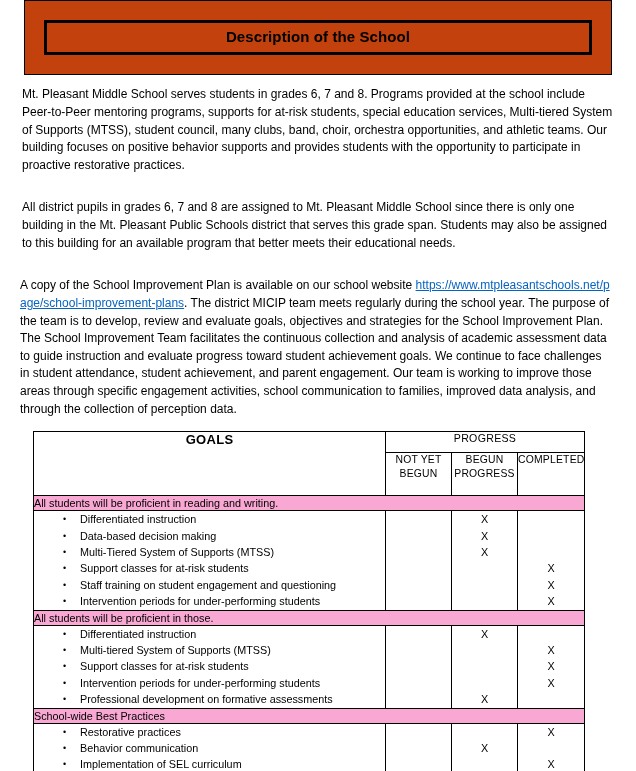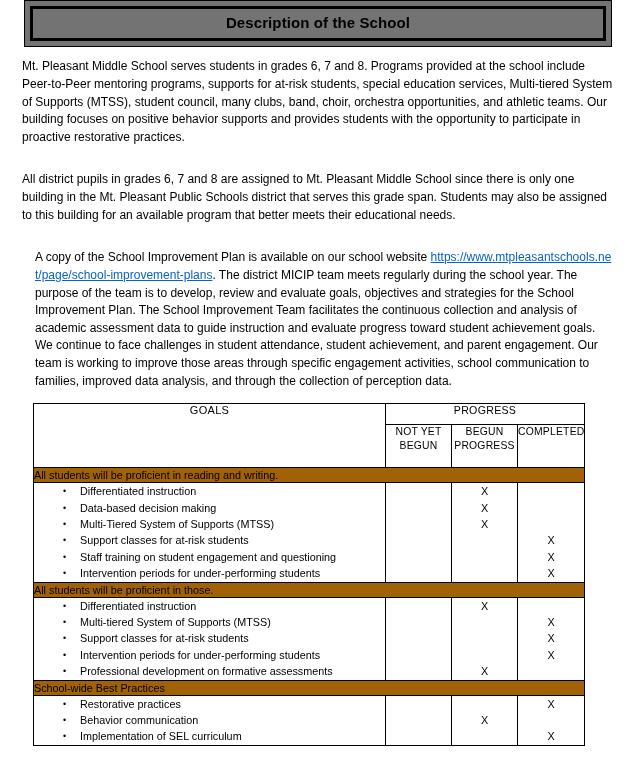--- a/index.html
+++ b/index.html
@@ -20,22 +20,22 @@
     width: 636px;
     height: 771px;
     position: relative;
     box-sizing: border-box;
   }
 
   
   .heading-box {
     margin: 0 24px;
     border: 1px solid #000000;
-    padding: 5px;
-    background: #737373;
+    padding: 19px;
+    background: #c2410c;
     box-sizing: border-box;
   }
   .heading-inner {
     border: 3px solid #000000;
     padding: 5px 8px 7px 8px;
     text-align: center;
     box-sizing: border-box;
   }
   .heading-text {
     font-size: 15px;
@@ -45,21 +45,21 @@
   }
 
   
   .body-para {
     margin: 11px 20px 0 22px;
     font-size: 12px;
     line-height: 1.47;
     text-align: left;
   }
   .body-para.indent {
-    margin-left: 35px;
+    margin-left: 20px;
     margin-right: 22px;
   }
   .link {
     color: #0563C1;
     text-decoration: underline;
     word-break: break-all;
   }
 
   .gap-after-para { height: 14px; }
 
@@ -75,22 +75,22 @@
     font-size: 10.6px;
   }
   table.goals th,
   table.goals td {
     border: 1px solid #000000;
     vertical-align: top;
     padding: 0;
   }
   .th-goals {
     vertical-align: middle;
-    font-weight: normal;
-    font-size: 11px;
+    font-weight: bold;
+    font-size: 13px;
     letter-spacing: 0.3px;
     height: 62px;
   }
   .th-progress {
     text-align: center;
     vertical-align: middle;
     font-weight: normal;
     font-size: 10.6px;
     letter-spacing: 0.3px;
     height: 20px;
@@ -98,21 +98,21 @@
   .th-sub {
     vertical-align: top;
     font-weight: normal;
     font-size: 10.4px;
     letter-spacing: 0.2px;
     line-height: 1.35;
     padding-top: 4px;
     height: 42px;
   }
   .goal-row td {
-    background: #a16207;
+    background: #f9a8d4;
     font-size: 10.8px;
     padding: 3px 0 4px 6px;
     line-height: 1.3;
   }
   .items-cell {
     padding: 4px 0 5px 0;
   }
   ul.items {
     margin: 0;
     padding: 0 0 0 46px;

